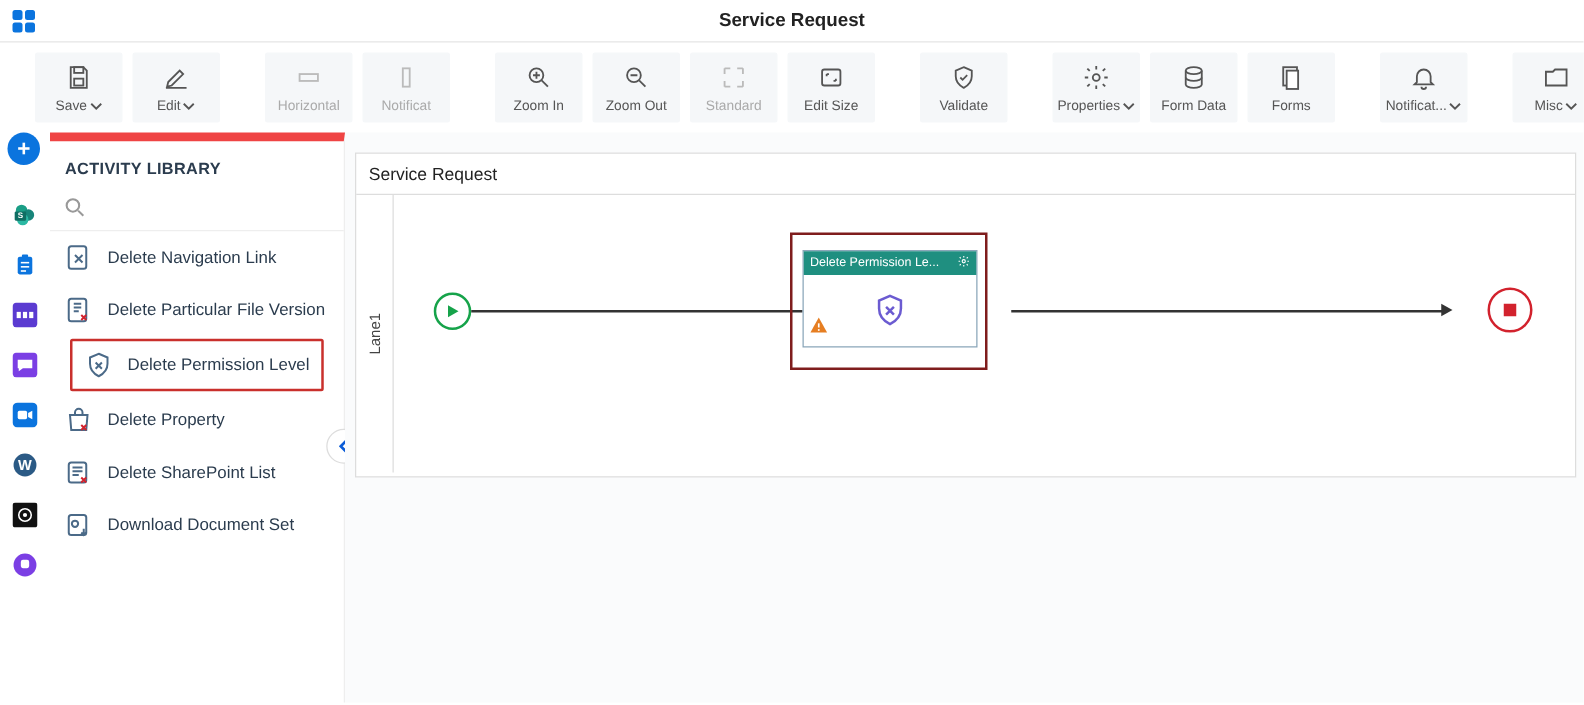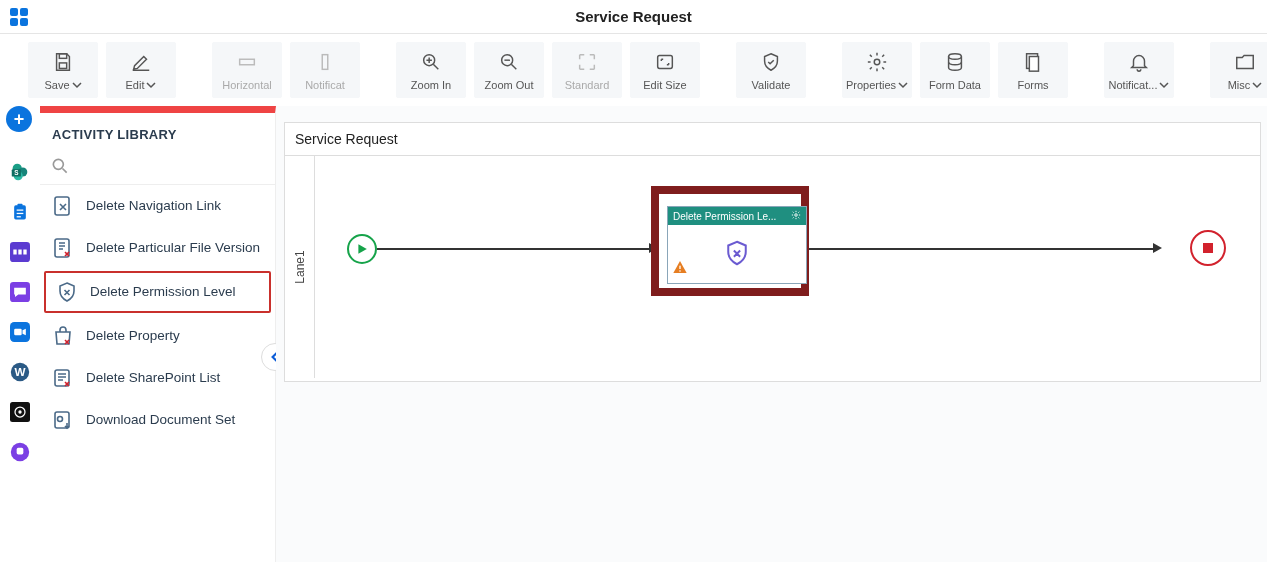--- a/index.html
+++ b/index.html
@@ -19,37 +19,37 @@
   .leftrail { width: 40px; background:#fff; display:flex; flex-direction:column; align-items:center; gap:16px; padding-top:12px; }
   .rail-item { width:24px; height:24px; display:flex; align-items:center; justify-content:center; border-radius:4px; }
 
   .sidebar { width: 236px; border-top:7px solid #ef4444; border-right:1px solid #eee; background:#fff; position:relative; }
   .sidebar h3 { font-size: 13px; font-weight:700; color:#2b3c4e; padding: 14px 12px 10px 12px; letter-spacing:0.3px; }
   .searchwrap { display:flex; align-items:center; padding: 4px 10px 8px 10px; border-bottom:1px solid #eee; }
   .searchwrap input { border:none; outline:none; font-size:14px; color:#777; flex:1; padding:4px 2px; }
   .libitem { display:flex; align-items:center; gap:10px; padding:8px 10px; cursor:pointer; }
   .libitem .libicon { width:26px; height:26px; display:flex; align-items:center; justify-content:center; color:#4b6a88; flex-shrink:0; }
   .libitem .liblabel { font-size:13.5px; color:#2b3c4e; line-height:1.25; }
-  .libitem.selected { border:2px solid #c9302c; margin:2px 4px; border-radius:2px; padding:6px 8px; }
+  .libitem.selected { border:2px solid #c9302c; margin:2px 16px; border-radius:2px; padding:6px 8px; }
 
   .collapse-tab { position:absolute; right:-14px; top: 230px; width:28px; height:28px; background:#fff; border:1px solid #ddd; border-radius:14px; display:flex; align-items:center; justify-content:center; color:#0b5cd7; cursor:pointer; }
 
   .canvaswrap { flex:1; padding: 16px 0 0 8px; background:#fafbfc; position:relative; }
   .canvas { background:#fff; border:1px solid #ddd; margin-right:6px; position:relative; height: 260px; }
   .pool-title { border-bottom:1px solid #ddd; padding:8px 10px; font-size:14px; color:#222; }
   .lanewrap { display:flex; height: calc(100% - 36px); }
   .lanelabel { width:30px; border-right:1px solid #ddd; display:flex; align-items:center; justify-content:center; }
   .lanelabel span { transform: rotate(-90deg); font-size:12px; color:#444; }
   .lanebody { flex:1; position:relative; }
 
   .start-node { position:absolute; left:32px; top:78px; width:30px; height:30px; border:2px solid #16a34a; border-radius:50%; display:flex; align-items:center; justify-content:center; color:#16a34a; background:#fff; }
   .end-node { position:absolute; right:34px; top:74px; width:36px; height:36px; border:2px solid #d2222d; border-radius:50%; display:flex; align-items:center; justify-content:center; background:#fff; }
   .end-node .sq { width:10px; height:10px; background:#d2222d; }
 
-  .task-frame { position:absolute; left:336px; top:30px; width:158px; height:110px; border:8px solid #7f1d1d; }
+  .task-frame { position:absolute; left:317px; top:30px; width:158px; height:110px; border:2px solid #7f1d1d; }
   .task-card { position:absolute; left:8px; top:12px; width:140px; height:78px; border:1px solid #8aa6b9; background:#fff; }
   .task-head { background:#1f8f80; color:#fff; font-size:10px; padding:3px 5px; display:flex; align-items:center; justify-content:space-between; }
   .task-body { display:flex; align-items:center; justify-content:center; height:56px; }
   .warn { position:absolute; left:4px; bottom:4px; color:#e67e22; }
 
   .conn { position:absolute; background:#333; height:1.5px; }
   .arrowhead { position:absolute; width:0; height:0; border-top:5px solid transparent; border-bottom:5px solid transparent; border-left:9px solid #333; }
 
   .add-btn { position:absolute; left:6px; top:0px; width:26px; height:26px; background:#0b74de; border-radius:50%; display:flex; align-items:center; justify-content:center; color:#fff; font-weight:700; font-size:18px; cursor:pointer; }
 

